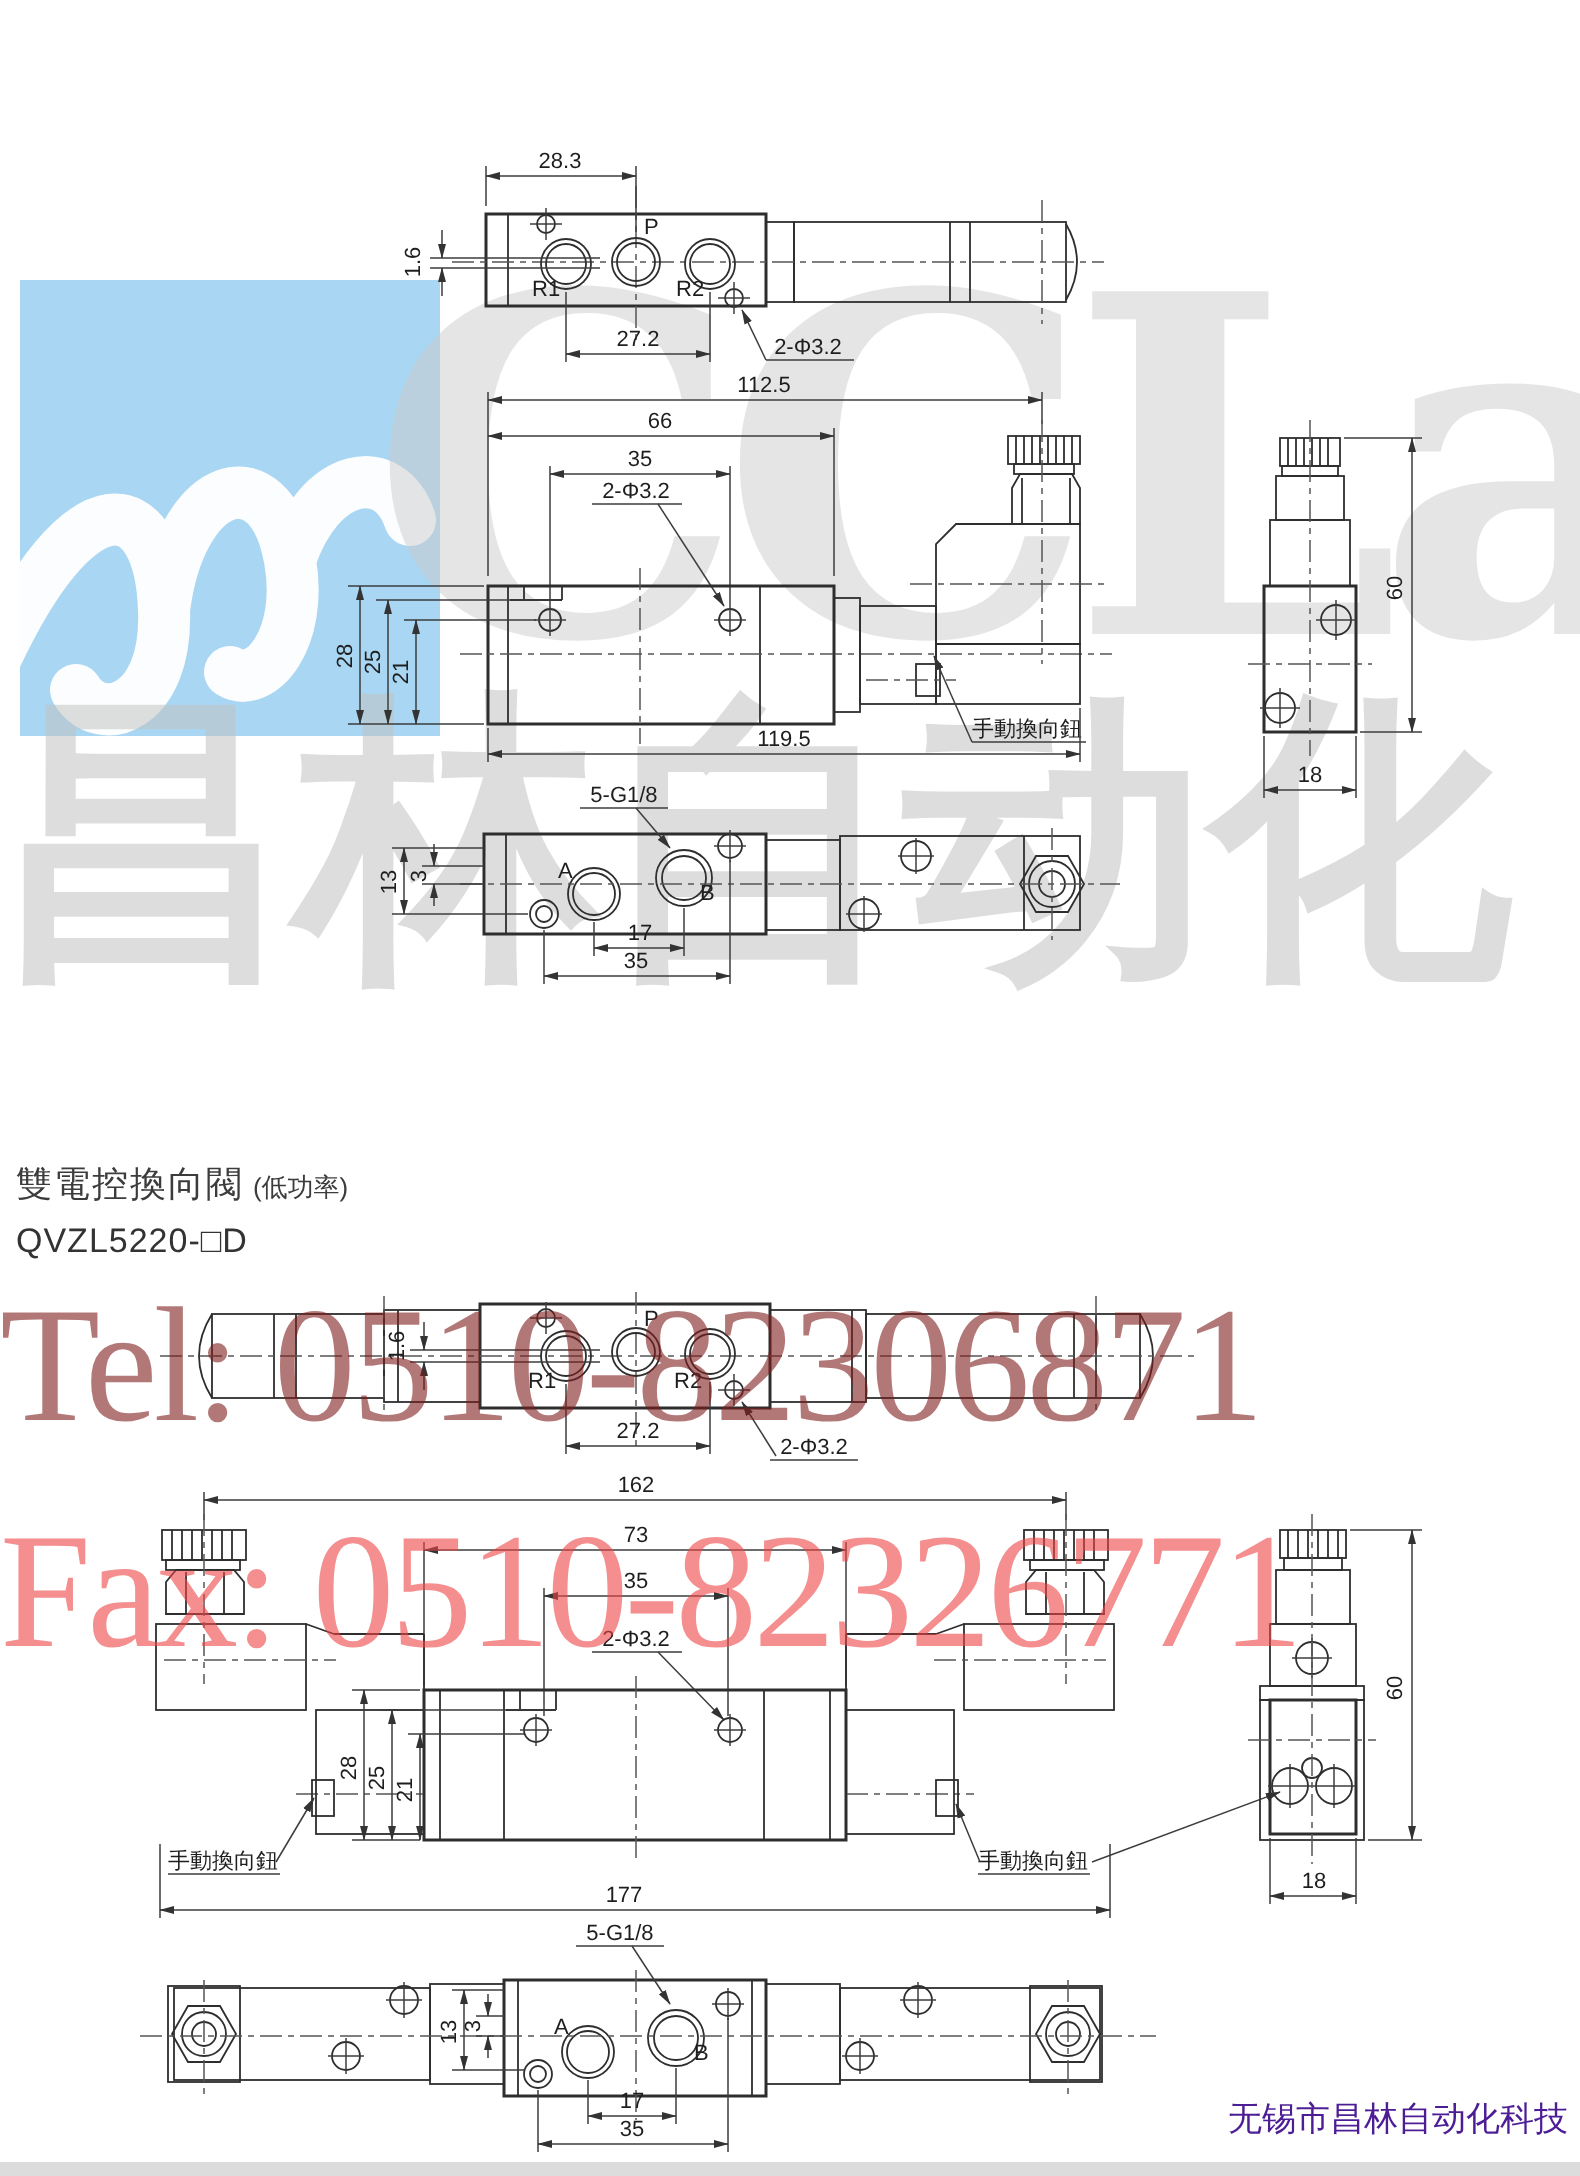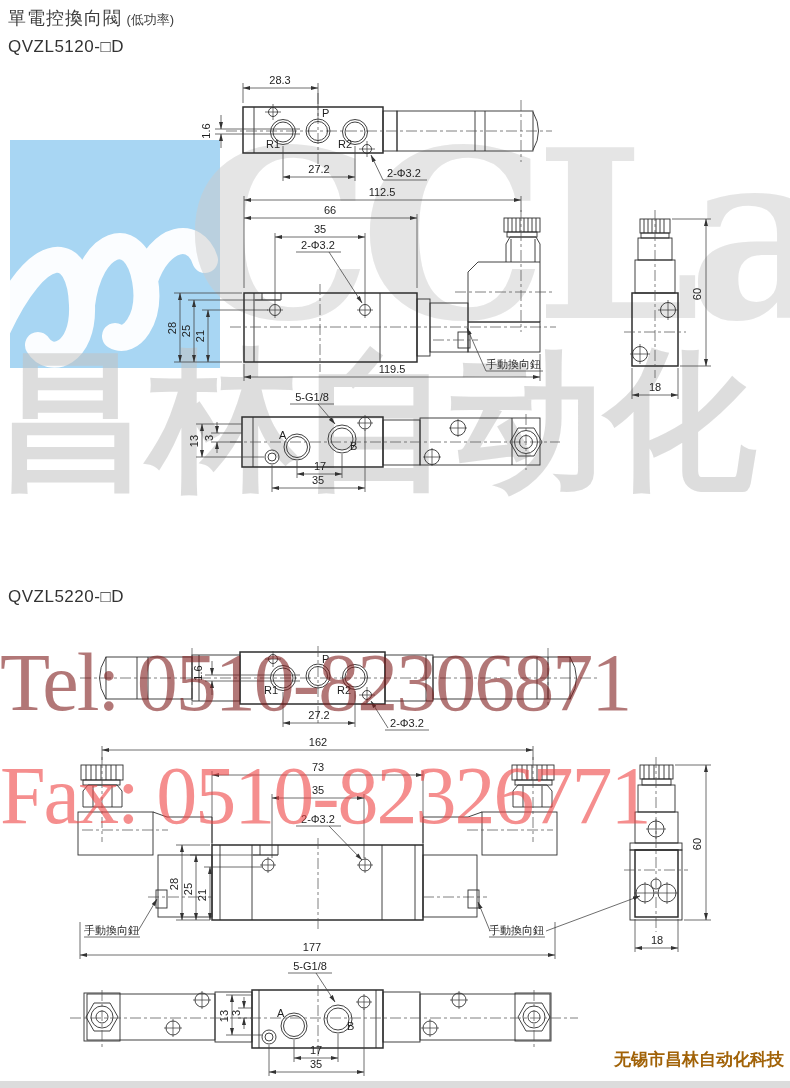--- a/index.html
+++ b/index.html
@@ -24,45 +24,42 @@
   
   svg.drawing{position:absolute;left:0;z-index:4;}
   #svg-s1{top:60px;} #svg-s2{top:620px;}
   svg .o{fill:none;stroke:#2e2e2e;stroke-width:1.5;}
   svg .l{fill:none;stroke:#2e2e2e;stroke-width:0.9;}
   svg .c{fill:none;stroke:#555;stroke-width:0.75;stroke-dasharray:11 3 3 3;}
   svg .d{fill:none;stroke:#3d3d3d;stroke-width:0.75;}
   svg .t{font-family:"Liberation Sans","DejaVu Sans",sans-serif;font-size:11px;fill:#1e1e1e;}
   svg .tm{text-anchor:middle;}
   
-  #footer{position:absolute;right:6px;top:1048px;font-size:17px;font-weight:bold;color:#a16207;z-index:5;}
+  #footer{position:absolute;right:6px;top:1048px;font-size:17px;font-weight:normal;color:#4c1d95;z-index:5;}
   #bottom-bar{position:absolute;left:0;top:1081px;width:790px;height:7px;background:#dcdcdc;z-index:5;}
 </style>
 </head>
 <body>
 
 <div id="page">
 
   <div class="wm" id="wm-logo">
     <svg width="210" height="228" viewBox="0 0 210 228">
       <path d="M-15,195 C30,95 70,105 72,165 C74,215 40,225 28,205 M72,165 C80,100 125,85 135,140 C142,180 120,205 105,196 M135,140 C150,95 185,90 195,120" fill="none" stroke="#ffffff" stroke-width="26" stroke-linecap="round" opacity="0.95"></path>
     </svg>
   </div>
   <div class="wm" id="wm-brand">CCLair</div>
   <div class="wm" id="wm-cn">昌林自动化</div>
 
-  <div class="sec-header" id="s1-header">
+
+  <div class="sec-header" id="s2-header">
     <div>
-      <span class="sec-title">單電控換向閥</span>
+      <span class="sec-title">雙電控換向閥</span>
       <span class="sec-note">(低功率)</span>
     </div>
-    <div class="sec-model">QVZL5120-□D</div>
-  </div>
-
-  <div class="sec-header" id="s2-header">
     <div class="sec-model">QVZL5220-□D</div>
   </div>
 
   <svg id="svg-s1" class="drawing" width="790" height="460" viewBox="0 60 790 460">
     <defs>
       <marker id="ar1" viewBox="0 0 10 6" refX="9.5" refY="3" markerWidth="10" markerHeight="6" orient="auto-start-reverse">
         <path d="M10,3 L0,0.3 L0,5.7 Z" fill="#333"></path>
       </marker>
     </defs>
 

